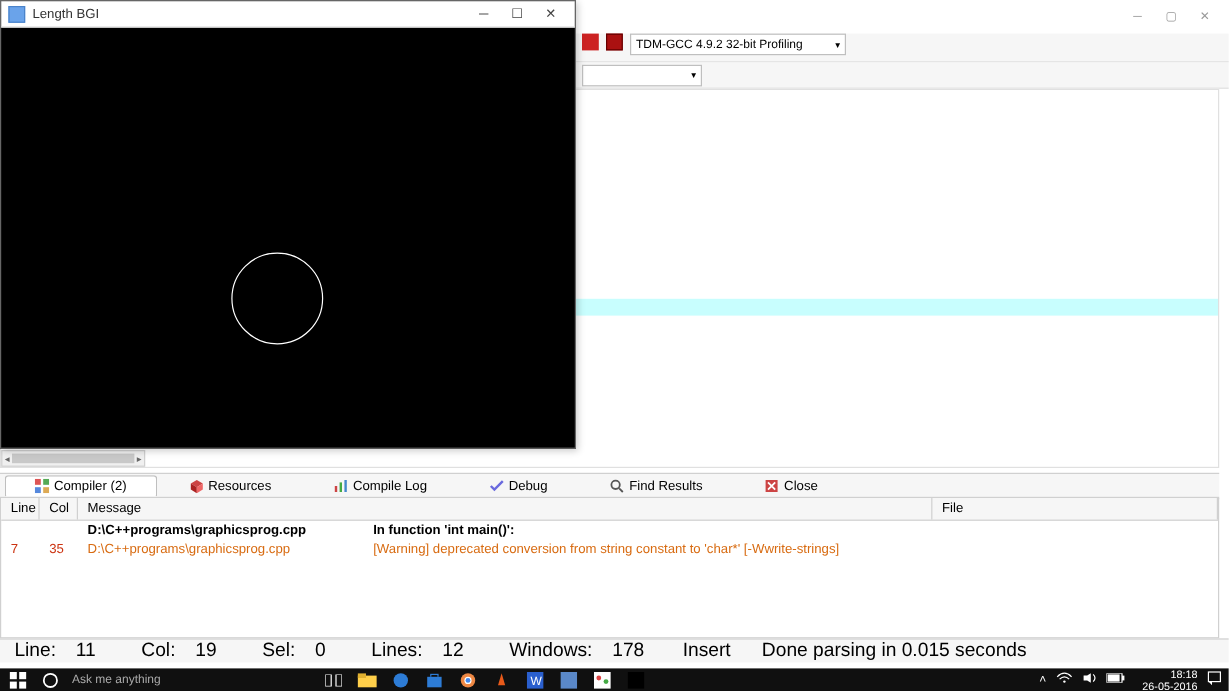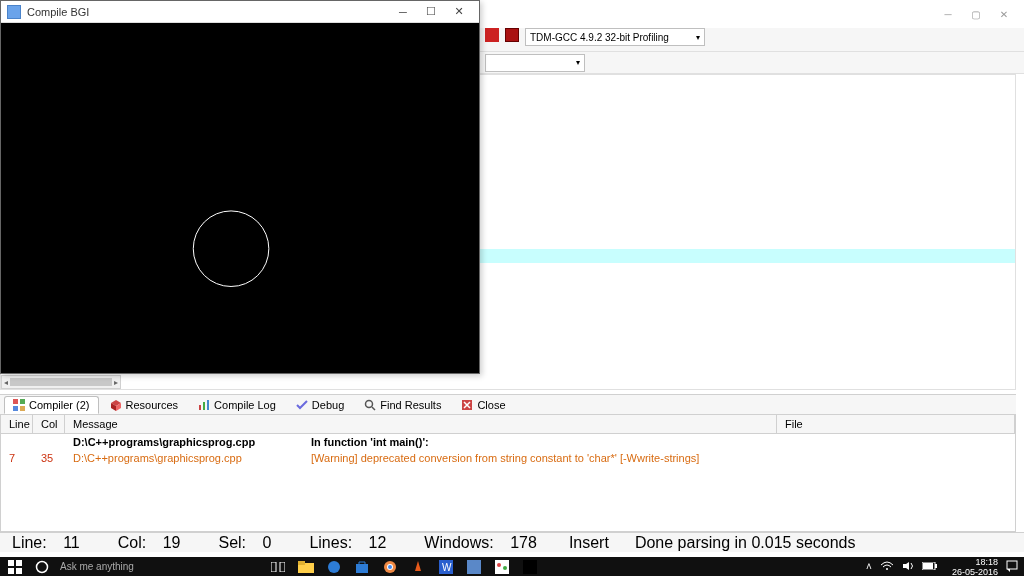--- a/index.html
+++ b/index.html
@@ -22,21 +22,21 @@
 .empty-combo { height: 18px; font-size: 10px; border: 1px solid #bfbfbf; padding: 0 4px; width: 100px; background: #fff; display: flex; align-items: center; justify-content: flex-end; }
 .empty-combo .arr { font-size: 8px; }
 
 
 .editor { position: absolute; top: 74px; left: 0; right: 8px; bottom: 186px; background: #fff; border: 1px solid #e0e0e0; }
 .editor .line-hl { position: absolute; left: 0; right: 0; height: 14px; top: 174px; background: #c8fefe; }
 .editor-scroll { position: absolute; left: 0; bottom: 0; width: 120px; height: 14px; background: #f0f0f0; border: 1px solid #d0d0d0; display: flex; align-items: center; justify-content: space-between; font-size: 8px; padding: 0 2px; color:#666; }
 
 
 .btabs { position: absolute; left: 0; right: 8px; bottom: 160px; height: 22px; background: #f6f6f6; border: 1px solid #d0d0d0; border-left: none; border-right: none; display: flex; align-items: center; padding-left: 4px; gap: 2px; }
-.btab { display: flex; align-items: center; font-size: 11px; padding: 2px 8px; gap: 4px; cursor: pointer; border: 1px solid transparent; }
+.btab { display: flex; align-items: center; font-size: 11px; padding: 2px 24px; gap: 4px; cursor: pointer; border: 1px solid transparent; }
 .btab.active { background: #fff; border: 1px solid #bfbfbf; border-bottom: 1px solid #fff; border-radius: 3px 3px 0 0; }
 .btab .ico { width: 12px; height: 12px; display: inline-block; }
 
 
 .outpane { position: absolute; left: 0; right: 8px; bottom: 44px; top: 414px; background: #fff; border: 1px solid #d0d0d0; font-size: 11px; }
 .outhead { display: flex; background: #f6f6f6; border-bottom: 1px solid #d0d0d0; }
 .outhead .cell { padding: 3px 8px; border-right: 1px solid #d0d0d0; }
 .outrow { display: flex; }
 .outrow .cell { padding: 2px 8px; }
 .cell.line { width: 32px; }
@@ -287,21 +287,21 @@
             <rect x="1" y="1" width="10" height="8" fill="none" stroke="#fff"></rect>
             <path d="M1 9 L4 12 L4 9" fill="#fff"></path>
           </svg></span>
     </div>
   </div>
 </div>
 
 <div class="bgi">
   <div class="bgi-title">
     <span class="icon"></span>
-    <span>Compile BGI</span>
+    <span>Length BGI</span>
     <span class="spacer"></span>
     <div class="wbtn">─</div>
     <div class="wbtn">☐</div>
     <div class="wbtn">✕</div>
   </div>
   <div class="bgi-canvas">
     <svg viewBox="0 0 478 350">
       <circle cx="230" cy="226" r="38" stroke="#ffffff" stroke-width="1" fill="none"></circle>
     </svg>
   </div>

